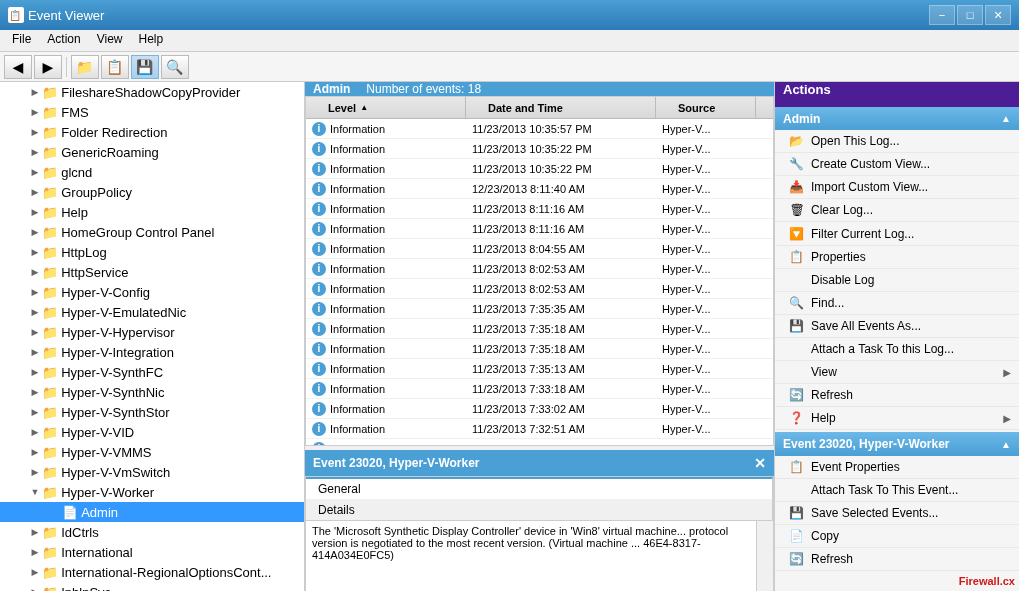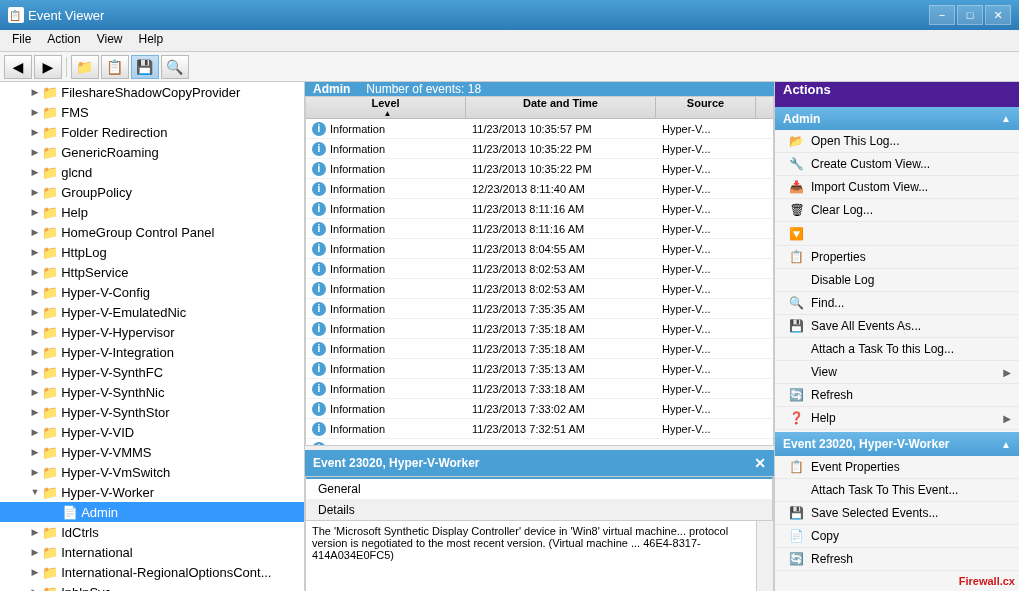--- a/index.html
+++ b/index.html
@@ -124,26 +124,25 @@
     }
     .events-table-header {
       background: linear-gradient(to bottom, #e8e8e8, #d8d8d8);
       border-bottom: 1px solid #bbb;
       display: flex;
       height: 22px;
     }
     .events-col-header {
       display: flex;
       align-items: center;
-      padding: 0 8px;
+      padding: 0 22px;
       font-size: 11px;
       font-weight: bold;
       border-right: 1px solid #bbb;
       cursor: pointer;
-      flex-direction: column;
     }
     .col-level { width: 160px; }
     .col-datetime { width: 190px; }
     .col-source { flex: 1; }
     .col-sort-arrow { margin-left: 4px; font-size: 8px; }
 
     .events-rows {
       overflow-y: auto;
       flex: 1;
     }
@@ -621,20 +620,21 @@
     <div class="action-item">
       <span class="action-item-icon">📥</span>
       <span class="action-item-label">Import Custom View...</span>
     </div>
     <div class="action-item">
       <span class="action-item-icon">🗑</span>
       <span class="action-item-label">Clear Log...</span>
     </div>
     <div class="action-item">
       <span class="action-item-icon">🔽</span>
+      <span class="action-item-label">Filter Current Log...</span>
     </div>
     <div class="action-item">
       <span class="action-item-icon">📋</span>
       <span class="action-item-label">Properties</span>
     </div>
     <div class="action-item">
       <span class="action-item-icon"></span>
       <span class="action-item-label">Disable Log</span>
     </div>
     <div class="action-item">

